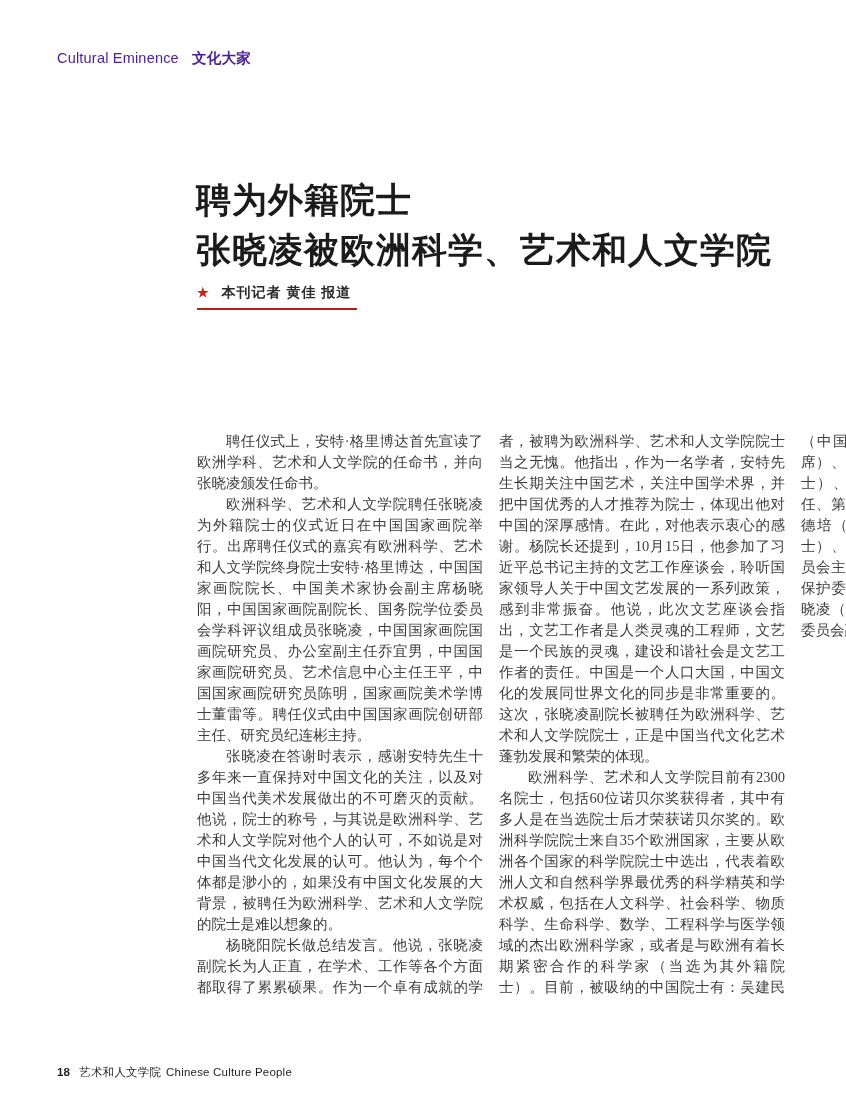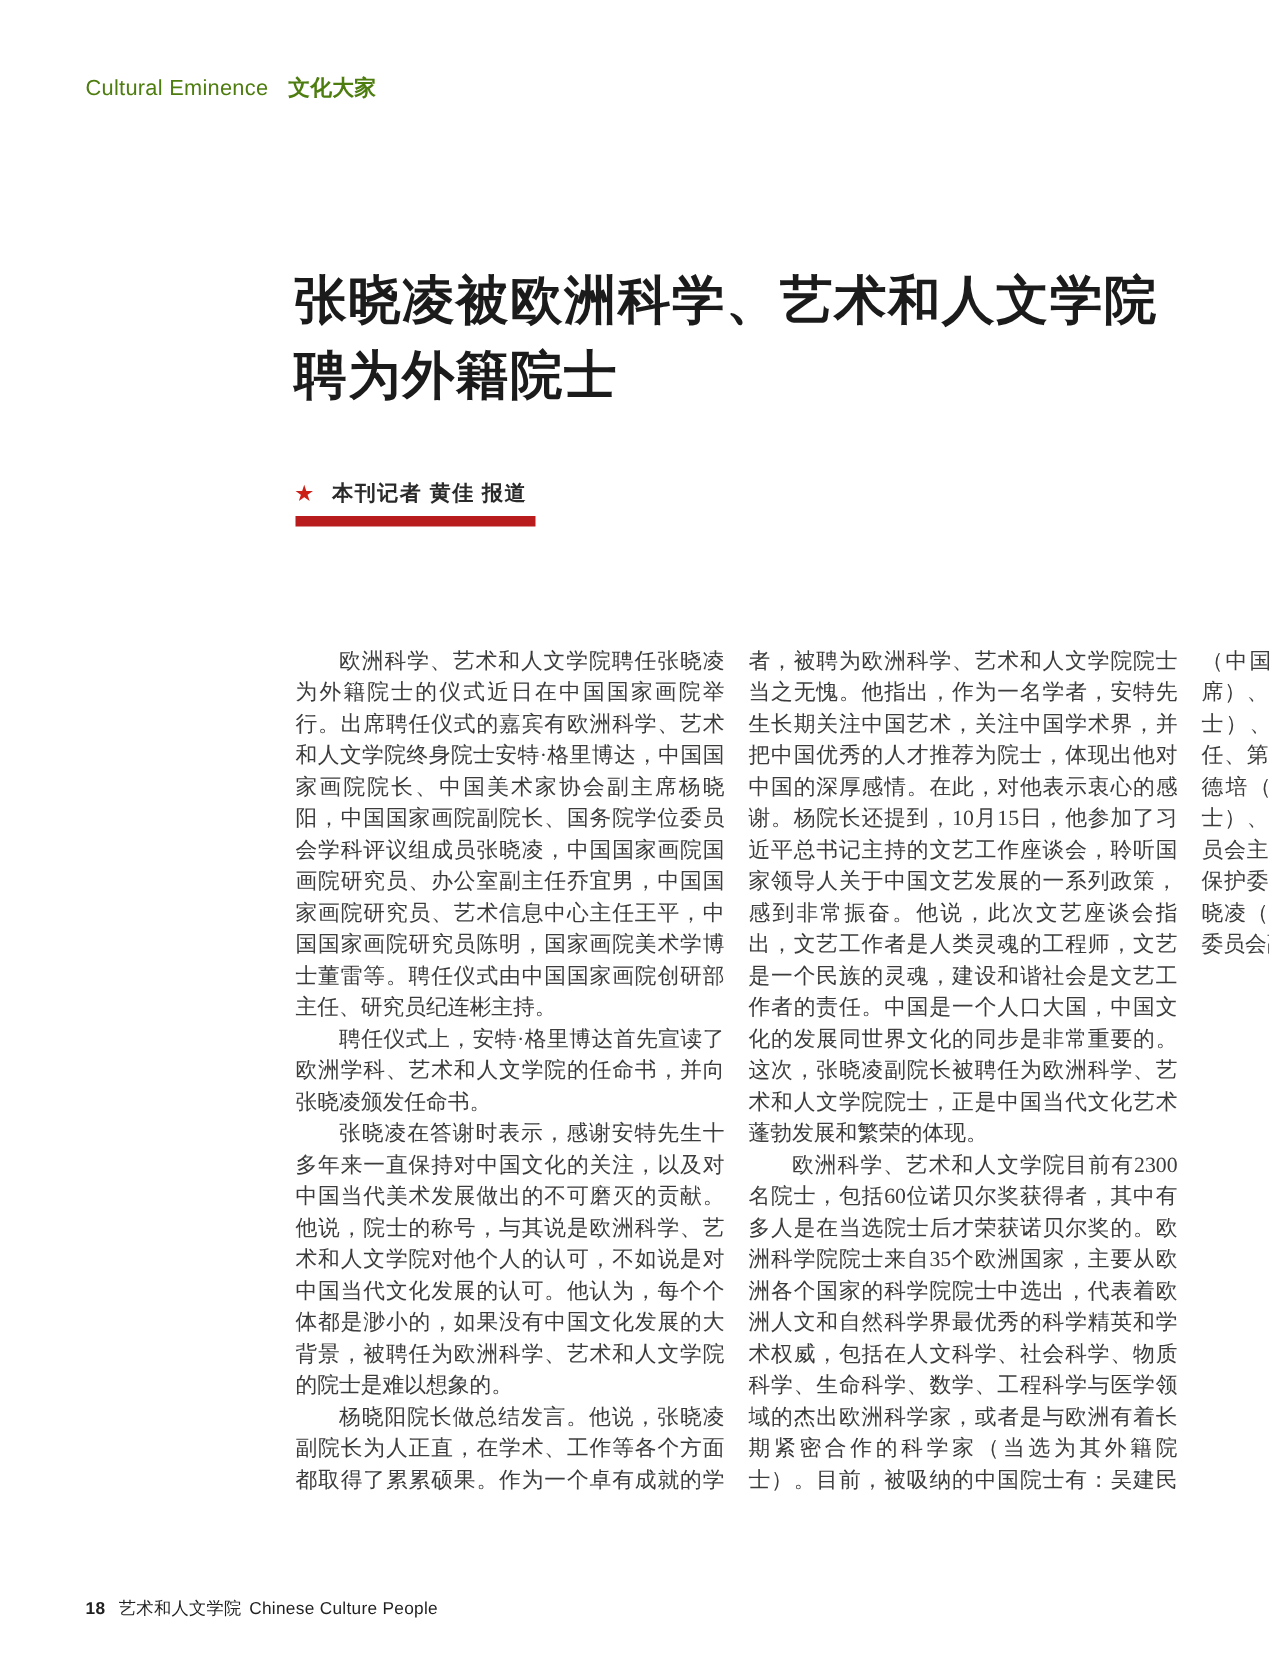--- a/index.html
+++ b/index.html
@@ -8,42 +8,41 @@
     width:846px;height:1102px;
     background:#ffffff;
     margin:0 auto;
     overflow:hidden;
     font-family:"Liberation Sans",sans-serif;
   }
   
   .section-header{
     position:absolute;left:57px;top:49px;
     font-size:14.5px;letter-spacing:.2px;
-    color:#4d7c0f;
+    color:#4c1d95;
     white-space:nowrap;
   }
   .section-header .zh{margin-left:9px;font-weight:600;}
   
   .title{
     position:absolute;left:196px;top:176px;margin:0;
     font-family:"Liberation Serif","DejaVu Serif",serif;
     font-weight:700;
     font-size:35px;line-height:50px;letter-spacing:1px;
     color:#1b1b1b;
   }
   .title .line{display:block;}
   
   .byline{
     position:absolute;left:197px;top:284px;
     display:inline-block;
     font-size:14px;font-weight:700;color:#2a2a2a;
-    border-bottom:7px solid #b91c1c;
+    border-bottom:2px solid #b91c1c;
     padding:0 6px 6px 0;
     letter-spacing:1px;
-    margin-top:36px;
   }
   .star{color:#cc2017;font-style:normal;}
   .byline .star{margin-right:7px;font-size:13px;}
   
   .body{
     position:absolute;left:197px;top:431px;
     width:588px;height:582px;
     column-count:2;column-gap:16px;column-fill:auto;
     font-family:"Liberation Serif","DejaVu Serif",serif;
     font-size:14.5px;line-height:21px;
@@ -64,32 +63,32 @@
 <body>
 
 <div class="page">
 
   <div class="section-header">
     <span>Cultural Eminence</span>
     <span class="zh">文化大家</span>
   </div>
 
   <h1 class="title">
+    <span class="line">聘为外籍院士</span>
     <span class="line">张晓凌被欧洲科学、艺术和人文学院</span>
-    <span class="line">聘为外籍院士</span>
   </h1>
 
   <div class="byline">
     <span class="star">★</span>
     <span>本刊记者 黄佳 报道</span>
   </div>
 
   <div class="body">
+    <p><span>聘任仪式上，安特·格里博达首先宣读了欧洲学科、艺术和人文学院的任命书，并向张晓凌颁发任命书。</span></p>
     <p><span>欧洲科学、艺术和人文学院聘任张晓凌为外籍院士的仪式近日在中国国家画院举行。出席聘任仪式的嘉宾有欧洲科学、艺术和人文学院终身院士安特·格里博达，中国国家画院院长、中国美术家协会副主席杨晓阳，中国国家画院副院长、国务院学位委员会学科评议组成员张晓凌，中国国家画院国画院研究员、办公室副主任乔宜男，中国国家画院研究员、艺术信息中心主任王平，中国国家画院研究员陈明，国家画院美术学博士董雷等。聘任仪式由中国国家画院创研部主任、研究员纪连彬主持。</span></p>
-    <p><span>聘任仪式上，安特·格里博达首先宣读了欧洲学科、艺术和人文学院的任命书，并向张晓凌颁发任命书。</span></p>
     <p><span>张晓凌在答谢时表示，感谢安特先生十多年来一直保持对中国文化的关注，以及对中国当代美术发展做出的不可磨灭的贡献。他说，院士的称号，与其说是欧洲科学、艺术和人文学院对他个人的认可，不如说是对中国当代文化发展的认可。他认为，每个个体都是渺小的，如果没有中国文化发展的大背景，被聘任为欧洲科学、艺术和人文学院的院士是难以想象的。</span></p>
     <p><span>杨晓阳院长做总结发言。他说，张晓凌副院长为人正直，在学术、工作等各个方面都取得了累累硕果。作为一个卓有成就的学者，被聘为欧洲科学、艺术和人文学院院士当之无愧。他指出，作为一名学者，安特先生长期关注中国艺术，关注中国学术界，并把中国优秀的人才推荐为院士，体现出他对中国的深厚感情。在此，对他表示衷心的感谢。杨院长还提到，10月15日，他参加了习近平总书记主持的文艺工作座谈会，聆听国家领导人关于中国文艺发展的一系列政策，感到非常振奋。他说，此次文艺座谈会指出，文艺工作者是人类灵魂的工程师，文艺是一个民族的灵魂，建设和谐社会是文艺工作者的责任。中国是一个人口大国，中国文化的发展同世界文化的同步是非常重要的。这次，张晓凌副院长被聘任为欧洲科学、艺术和人文学院院士，正是中国当代文化艺术蓬勃发展和繁荣的体现。</span></p>
     <p><span>欧洲科学、艺术和人文学院目前有2300名院士，包括60位诺贝尔奖获得者，其中有多人是在当选院士后才荣获诺贝尔奖的。欧洲科学院院士来自35个欧洲国家，主要从欧洲各个国家的科学院院士中选出，代表着欧洲人文和自然科学界最优秀的科学精英和学术权威，包括在人文科学、社会科学、物质科学、生命科学、数学、工程科学与医学领域的杰出欧洲科学家，或者是与欧洲有着长期紧密合作的科学家（当选为其外籍院士）。目前，被吸纳的中国院士有：吴建民（中国外交学院院长、12届全国政协副主席）、陈竺（原卫生部部长、中国科学院院士）、蒋正华（国家计划生育委员会副主任、第22届国际人口学会理事会成员）、刘德培（中国工程院副院长、中国工程院院士）、詹建俊（中国油画学会主席、艺术委员会主任）、汪光焘（全国人大环境与资源保护委员会主任、原国家建设部部长）、张晓凌（中国国家画院副院长、中国美协理论委员会副主任）。</span></p>
   </div>
 
   <div class="footer">
     <span class="pn">18</span><span class="mag-zh">艺术和人文学院</span><span>Chinese Culture People</span>
   </div>
 
 </div>

